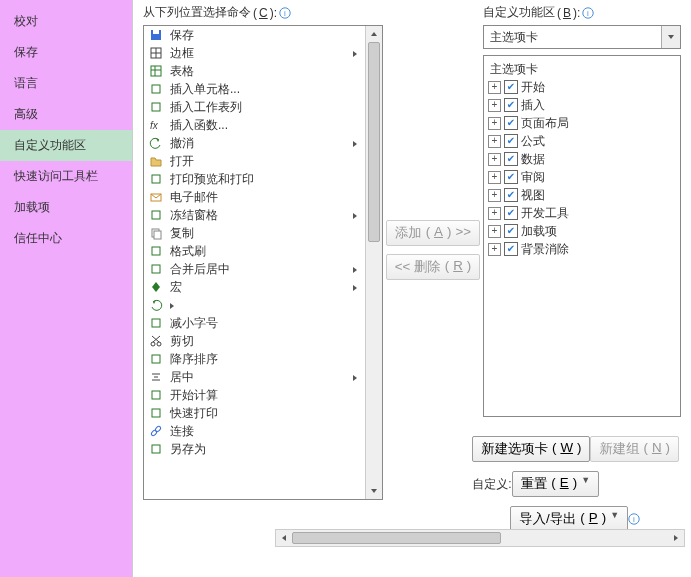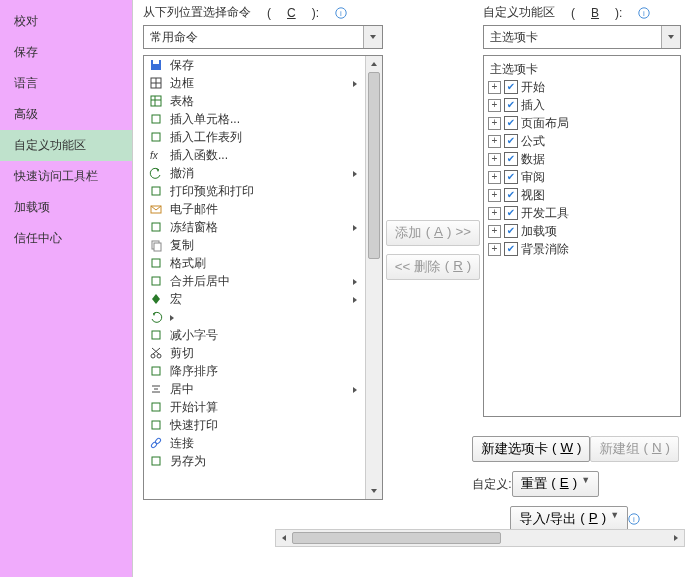--- a/index.html
+++ b/index.html
@@ -7,21 +7,21 @@
 .wrap{display:flex;height:100%}
 .sidebar{width:132px;border-right:1px solid #ccc;padding:6px 0;background:#f0abfc}
 .side-item{padding:7px 14px;cursor:pointer}
 .side-item.selected{background:#bfe2cc}
 .main{flex:1;padding:0 10px 10px 10px;display:flex;flex-direction:column;position:relative}
 .cols{display:flex;gap:10px;height:500px}
 .col{display:flex;flex-direction:column}
 .col.left{width:240px}
 .col.btns{width:80px;align-items:center;justify-content:center;gap:8px}
 .col.right{flex:1}
-.lbl-row{display:flex;align-items:center;gap:16px;margin:4px 0}
+.lbl-row{display:flex;align-items:center;gap:2px;margin:4px 0}
 .lbl-row .u{text-decoration:underline}
 .info-icon{width:12px;height:12px;display:inline-flex;align-items:center;justify-content:center}
 .info-icon svg{width:12px;height:12px}
 .dropdown{display:flex;align-items:center;border:1px solid #888;height:22px;background:#fff;margin-bottom:6px}
 .dropdown span{flex:1;padding:0 6px}
 .dropdown .dd-btn{width:18px;height:100%;display:flex;align-items:center;justify-content:center;border-left:1px solid #aaa;background:#eee}
 .listbox{flex:1;border:1px solid #888;background:#fff;display:flex;overflow:hidden}
 .list-items{flex:1;overflow:hidden}
 .cmd-row{display:flex;align-items:center;height:18px;padding:0 4px;gap:6px;white-space:nowrap}
 .cmd-row .ic{width:16px;height:16px;display:flex;align-items:center;justify-content:center;color:#404040;font-size:13px}
@@ -71,26 +71,20 @@
 
       <div class="col left">
         <div class="lbl-row">
           <span>从下列位置选择命令</span>(<span class="u">C</span>):<span class="info-icon">
               <svg viewBox="0 0 12 12">
                 <circle cx="6" cy="6" r="5.2" fill="none" stroke="#4a90d9" stroke-width="1"></circle>
                 <text x="6" y="9" font-size="8" text-anchor="middle" fill="#4a90d9">i</text>
               </svg>
             </span>
         </div>
-        <div class="dropdown">
-          <span>常用命令</span>
-          <div class="dd-btn">
-              <div class="triangle-d"></div>
-            </div>
-        </div>
         <div class="listbox">
           <div class="list-items" id="cmd-list">
               <div class="cmd-row">
                 <span class="ic">
                   <svg viewBox="0 0 14 14">
                     <rect x="2" y="2" width="10" height="10" fill="#3a6fd8"></rect>
                     <rect x="4" y="2" width="6" height="4" fill="#fff"></rect>
                   </svg>
                 </span>
                 <span class="txt">保存</span>
@@ -142,20 +136,28 @@
               </div>
               <div class="cmd-row">
                 <span class="ic">
                   <svg viewBox="0 0 14 14">
                     <path d="M10 4 A5 5 0 1 0 11 9" fill="none" stroke="#2a7a2a"></path>
                     <path d="M10 4 L7 2 L9 6 Z" fill="#2a7a2a"></path>
                   </svg>
                 </span>
                 <span class="txt">撤消</span>
                 <span class="sub-arrow"><span class="triangle-r" style="display:inline-block"></span></span>
+              </div>
+              <div class="cmd-row">
+                <span class="ic">
+                  <svg viewBox="0 0 14 14">
+                    <path d="M2 4 L6 4 L7 6 L12 6 L12 12 L2 12 Z" fill="#e8c46a" stroke="#b8923a"></path>
+                  </svg>
+                </span>
+                <span class="txt">打开</span>
               </div>
               <div class="cmd-row">
                 <span class="ic">
                   <svg viewBox="0 0 14 14">
                     <rect x="3" y="3" width="8" height="8" fill="none" stroke="#2a7a2a"></rect>
                   </svg>
                 </span>
                 <span class="txt">打印预览和打印</span>
               </div>
               <div class="cmd-row">

